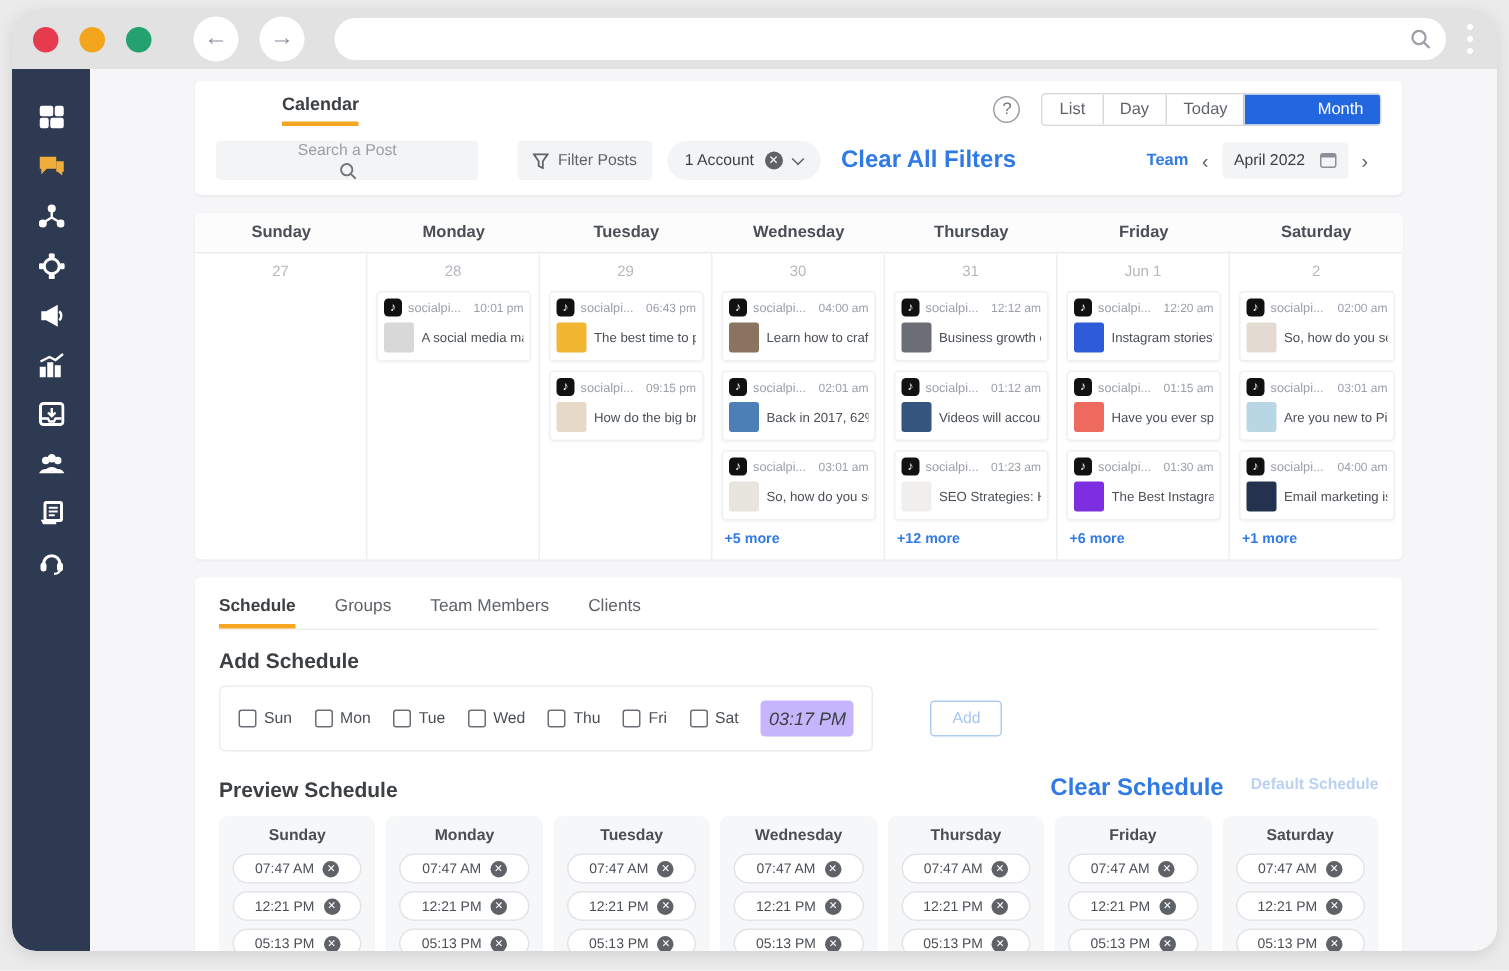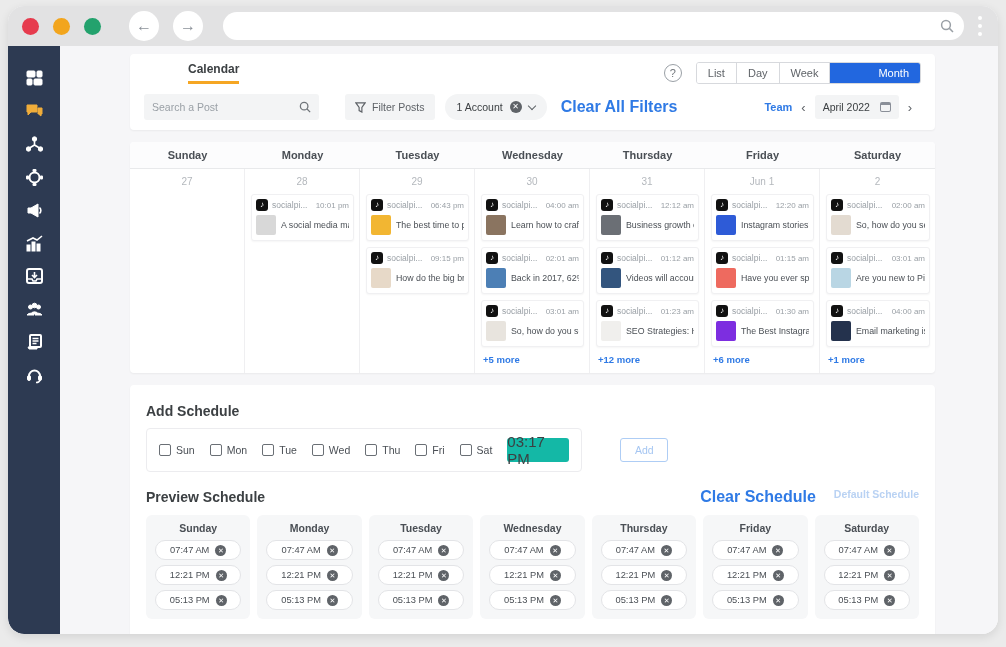--- a/index.html
+++ b/index.html
@@ -39,21 +39,21 @@
              border-bottom:3px solid #f5a623; display:inline-block;margin-left:44px; }
   .help { width:18px; height:18px; border-radius:50%; border:1px solid #9aa0a6; color:#70757a; font-size:11px;
           display:flex; align-items:center; justify-content:center; margin-right:14px; }
   .views { display:flex; border:1px solid #d7d9dd; border-radius:3px; overflow:hidden; }
   .view-btn { font-size:11px; color:#5f6368; padding:4px 11px; background:#fff; border-left:1px solid #d7d9dd; cursor:pointer; }
   .view-btn:first-child { border-left:none; }
   .view-btn.active { background:#2267df; color:#fff;padding-left:48px; }
 
   .filters { margin-top:10px; }
   .search-box { width:175px; height:26px; background:#f3f4f5; border-radius:3px; display:flex; align-items:center;
-                padding:0 8px; }
+                padding:0 8px;flex-direction:column; }
   .search-box span { flex:1; font-size:10.5px; color:#9aa0a6; }
   .btn-gray { height:26px; background:#f3f4f5; border-radius:3px; display:flex; align-items:center; gap:6px;
               padding:0 10px; font-size:10.5px; color:#5f6368; margin-left:26px; }
   .chip { height:26px; background:#f3f4f5; border-radius:13px; display:flex; align-items:center; gap:7px;
           padding:0 12px; font-size:10.5px; color:#3c4043; margin-left:10px; }
   .x-circle { width:12px; height:12px; border-radius:50%; background:#5f6368; color:#fff; font-size:8px;
               display:flex; align-items:center; justify-content:center; line-height:1; }
   .chev-down { width:6px; height:6px; border-right:1.5px solid #5f6368; border-bottom:1.5px solid #5f6368;
                transform:rotate(45deg); margin-top:-3px; }
   .link { color:#2f7ae5; font-size:16px; font-weight:bold; cursor:pointer; }
@@ -89,22 +89,22 @@
   .tabs { display:flex; gap:26px; border-bottom:1px solid #eceef0; }
   .s-tab { font-size:11.5px; color:#5f6368; padding:7px 0 6px; cursor:pointer; }
   .s-tab.active { font-weight:bold; color:#3c4043; border-bottom:3px solid #f5a623; }
   .section-label { font-size:14px; font-weight:bold; color:#3c4043; margin-top:12px; }
   .form-row { margin-top:9px; display:flex; align-items:center; }
   .form-box { border:1px solid #ececef; border-radius:4px; display:flex; align-items:center; gap:15px;
               padding:9px 12px; }
   .cb-wrap { display:flex; align-items:center; gap:5px; }
   .cb { width:12px; height:12px; border:1.5px solid #6a6f75; border-radius:2px; background:#fff; }
   .cb-label { font-size:10.5px; color:#4a4f55; }
-  .time-box { width:62px; height:24px; background:#14b8a6; border-radius:3px; display:flex; align-items:center;
-              justify-content:center; font-size:15px; color:#3c4043; }
+  .time-box { width:62px; height:24px; background:#c4b5fd; border-radius:3px; display:flex; align-items:center;
+              justify-content:center; font-size:12px; color:#3c4043;font-style:italic; }
   .add-btn { width:48px; height:24px; border:1px solid #aecdf5; border-radius:3px; color:#a5c6f2; font-size:10.5px;
              background:#fff; display:flex; align-items:center; justify-content:center; margin-left:38px; }
   .preview-row { margin-top:16px; display:flex; align-items:center; }
   .preview-links { margin-left:auto; display:flex; gap:18px; }
   .link-disabled { color:#b9d2f3; font-size:10.5px; font-weight:bold; }
   .preview-cols { display:flex; gap:7px; margin-top:9px; }
   .p-col { width:109px; background:#f6f7f8; border-radius:6px; padding:7px 9px 9px; }
   .p-day { text-align:center; font-size:10.5px; font-weight:bold; color:#4a4f55; margin-bottom:6px; }
   .pill { height:20px; background:#fff; border:1px solid #e3e4e7; border-radius:10px; display:flex;
           align-items:center; justify-content:center; gap:6px; margin-top:5px; font-size:9.3px; color:#4a4f55; }
@@ -218,21 +218,21 @@
     <div class="main">
 
       <div class="card cal-head">
         <div class="row">
           <span class="tab-cal">Calendar</span>
           <span style="margin-left:auto"></span>
           <span class="help">?</span>
           <div class="views" id="views">
               <span class="view-btn">List</span>
               <span class="view-btn">Day</span>
-              <span class="view-btn">Week</span>
+              <span class="view-btn">Today</span>
               <span class="view-btn active">Month</span>
             </div>
         </div>
         <div class="row filters">
           <div class="search-box">
             <span>Search a Post</span>
             <svg width="12" height="12" viewBox="0 0 14 14">
               <circle cx="6" cy="6" r="4.4" fill="none" stroke="#70757a" stroke-width="1.5"></circle>
               <line x1="9.4" y1="9.4" x2="13" y2="13" stroke="#70757a" stroke-width="1.5"></line>
             </svg>
@@ -457,20 +457,26 @@
                   <span class="thumb" style="background: rgb(36, 50, 77);"></span>
                   <span class="p-title">Email marketing is...</span>
                 </div>
               </div>
               <span class="more-link">+1 more</span>
             </div>
           </div>
       </div>
 
       <div class="card sched-card">
+        <div class="tabs" id="tabs">
+            <span class="s-tab active">Schedule</span>
+            <span class="s-tab">Groups</span>
+            <span class="s-tab">Team Members</span>
+            <span class="s-tab">Clients</span>
+          </div>
         <div class="section-label">Add Schedule</div>
         <div class="form-row">
           <div class="form-box" id="formBox">
               <label class="cb-wrap">
                 <span class="cb"></span>
                 <span class="cb-label">Sun</span>
               </label>
               <label class="cb-wrap">
                 <span class="cb"></span>
                 <span class="cb-label">Mon</span>

